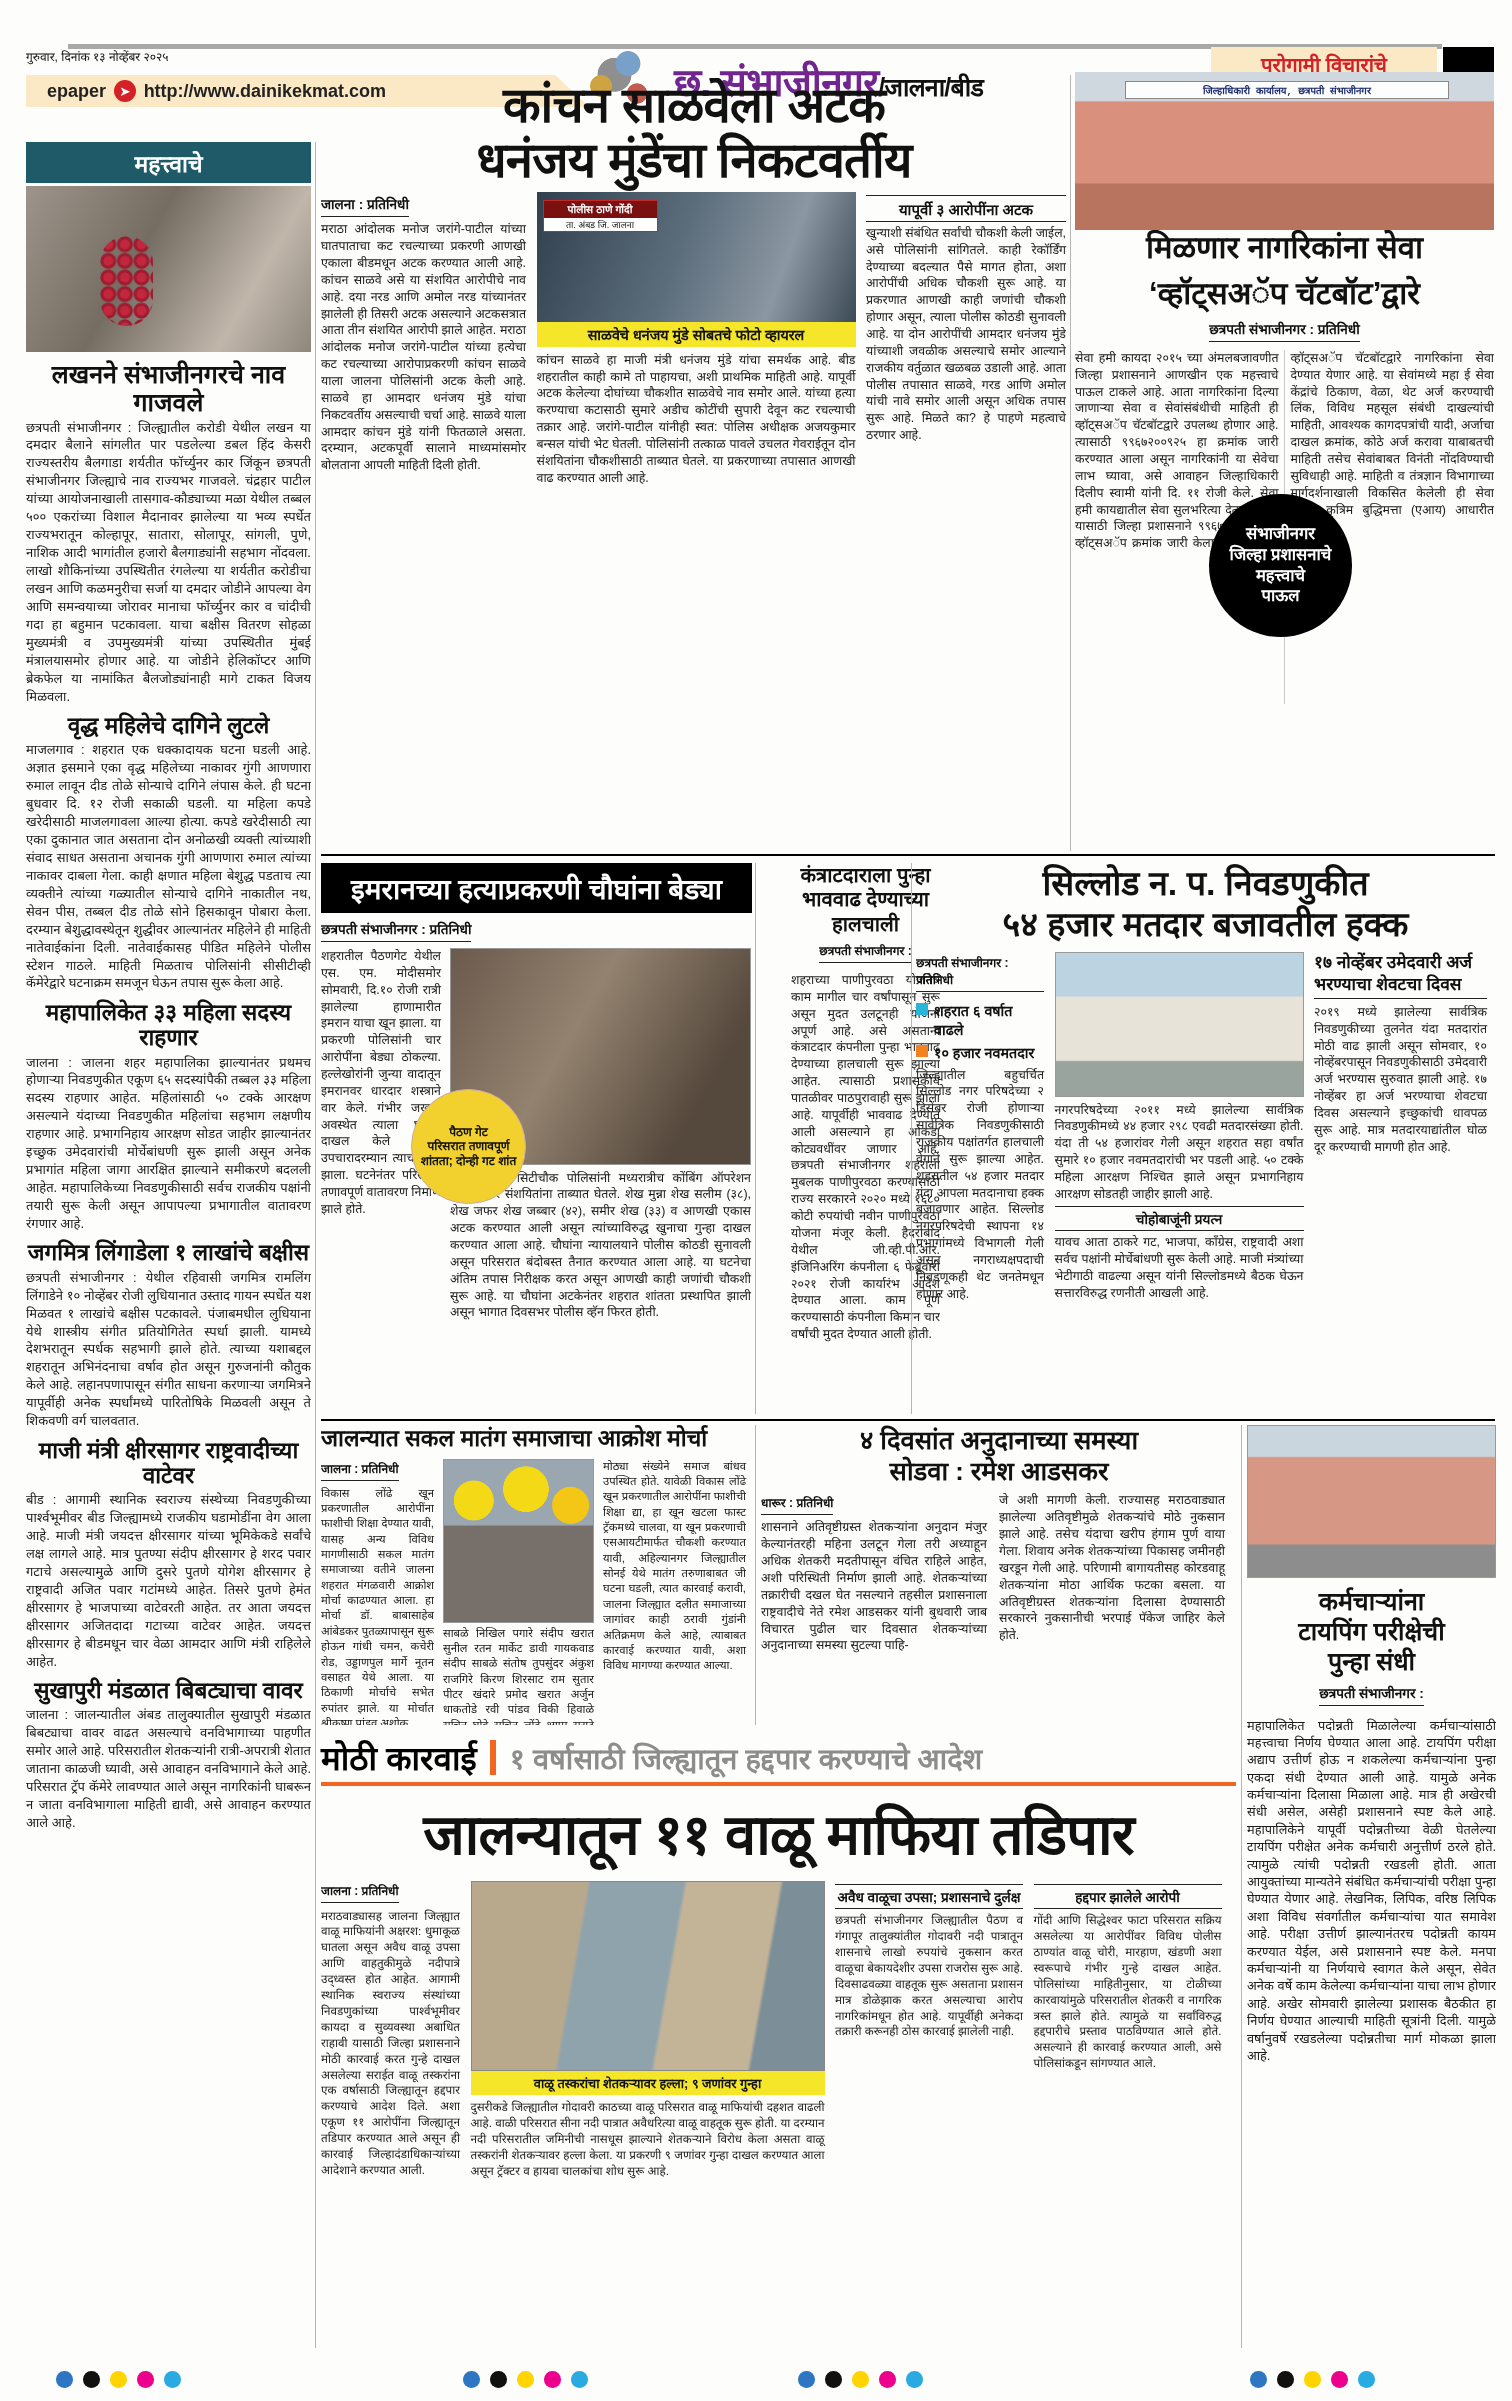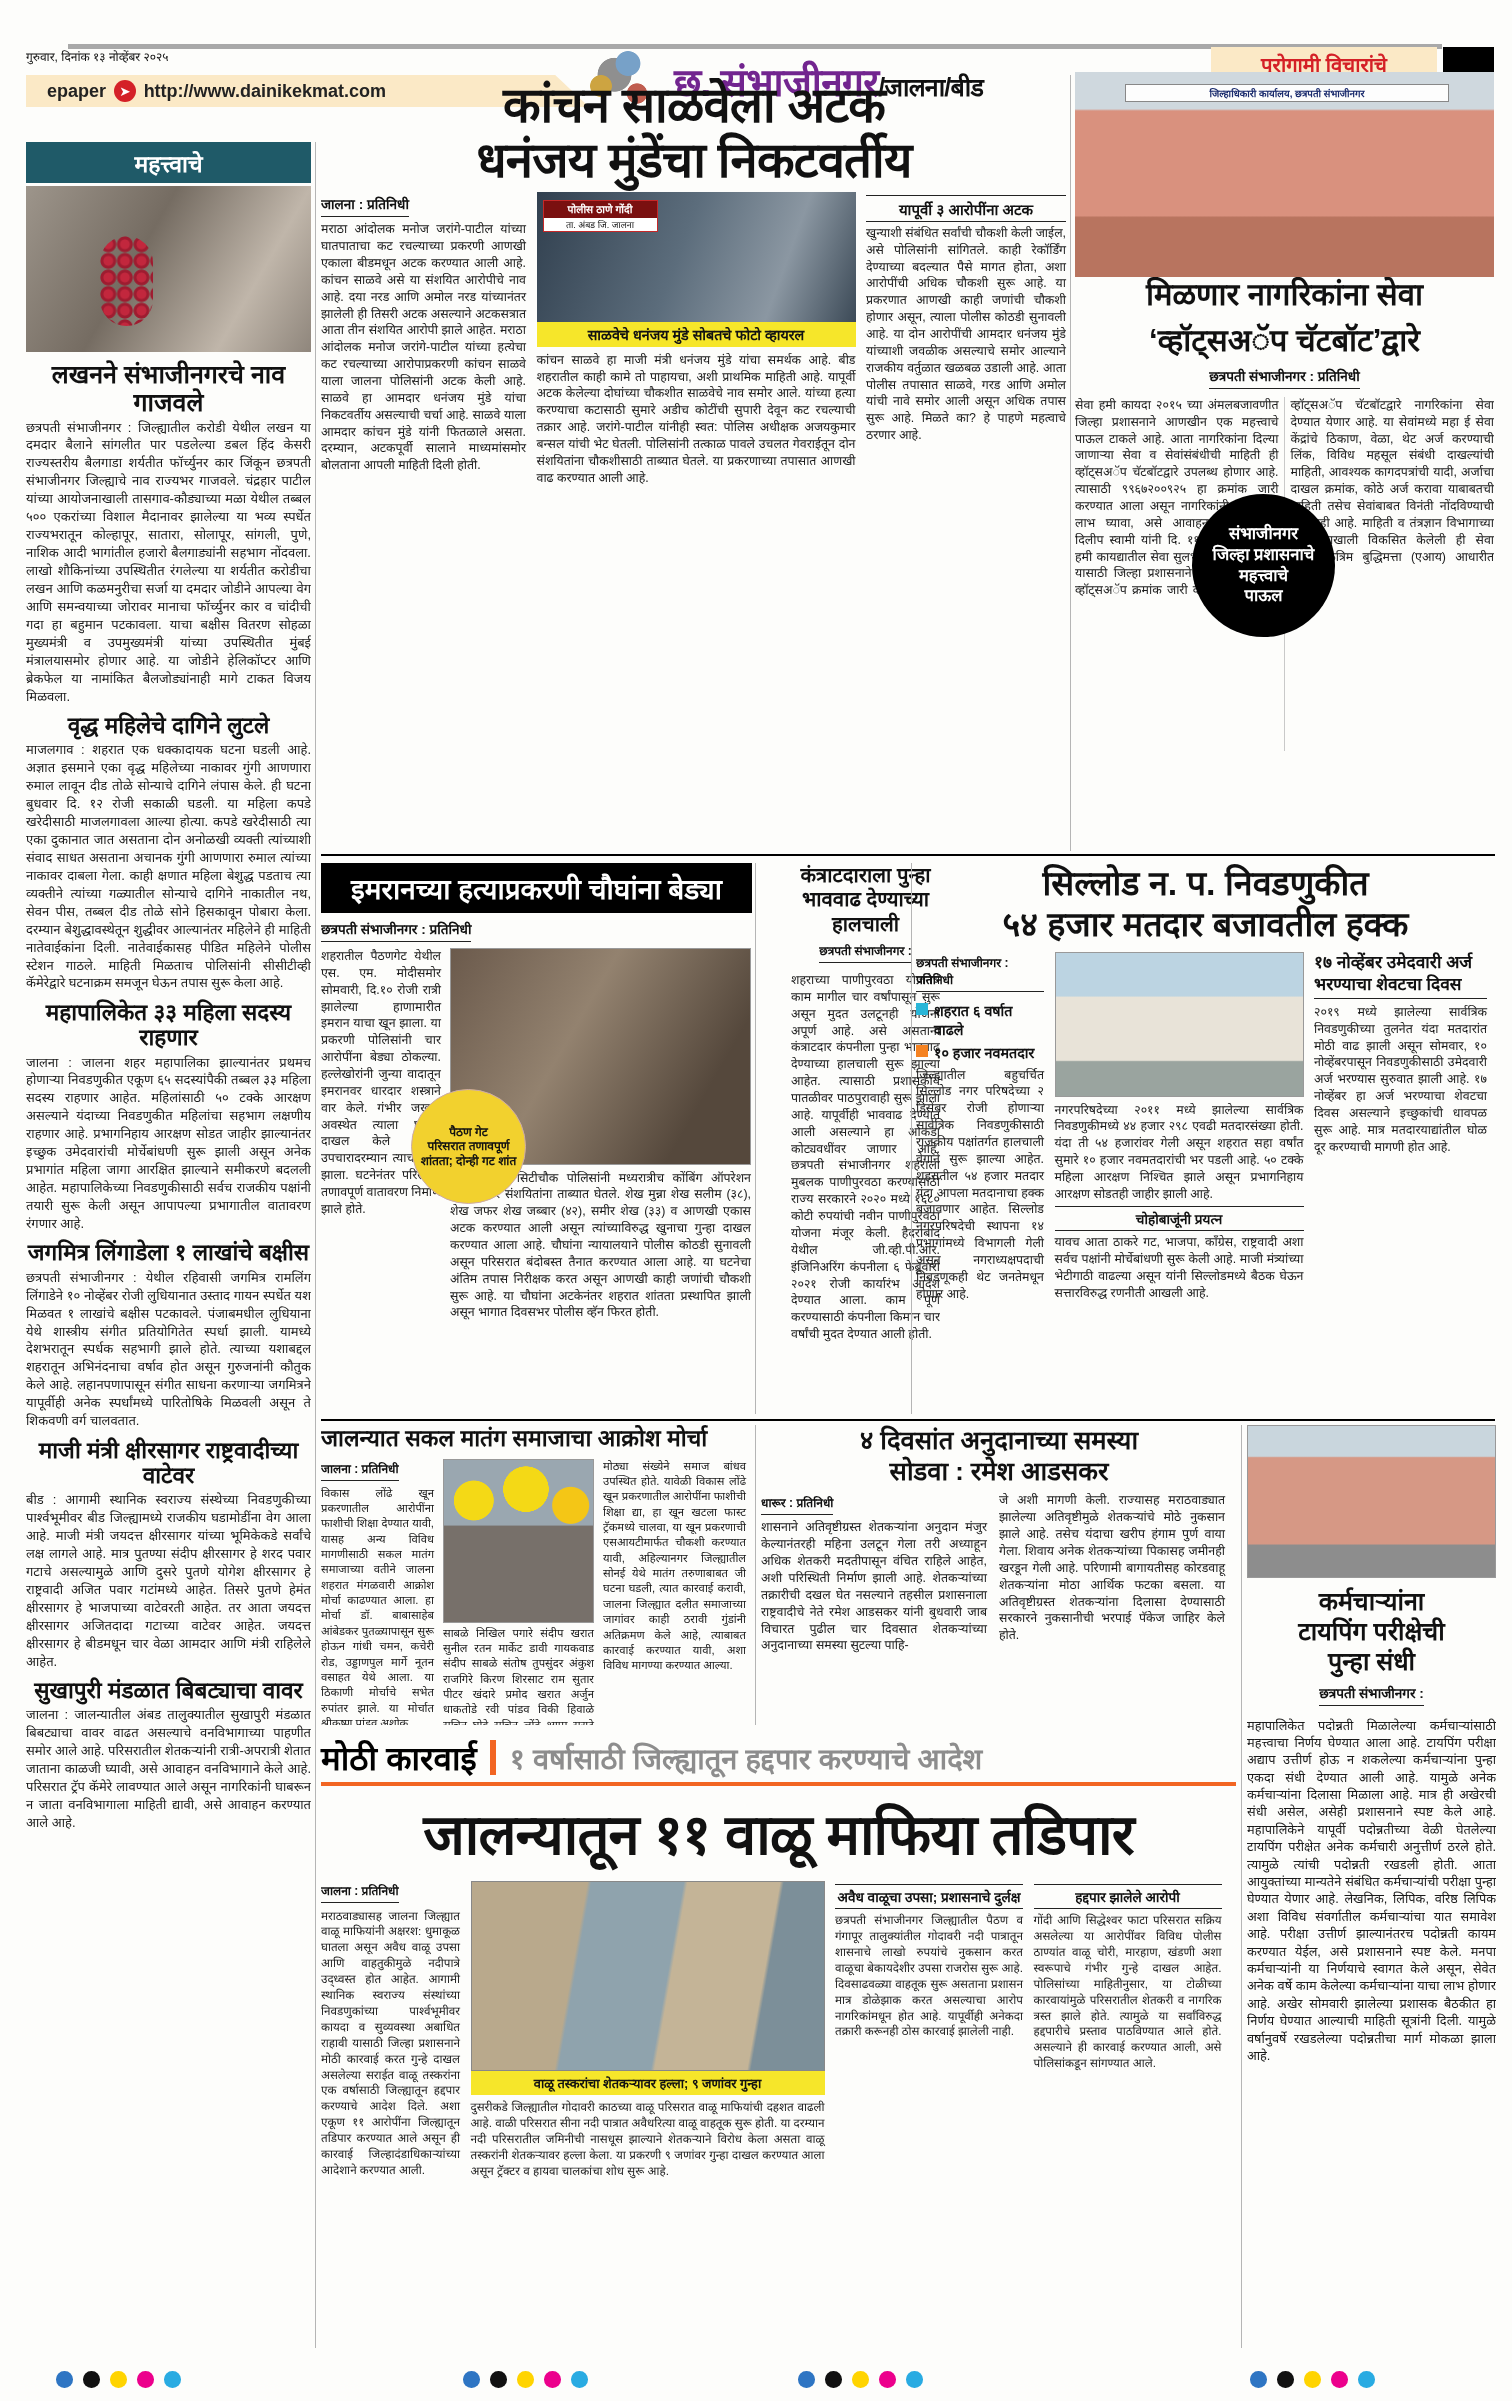--- a/index.html
+++ b/index.html
@@ -41,24 +41,24 @@
   .railhead{font-weight:900;font-size:22.6px;line-height:1.12;margin:7.5px 0 3px 0;text-align:center;}
   .rail .body{font-size:13px;line-height:1.38;}
   
   .lead-h{font-weight:900;font-size:49px;line-height:1.12;text-align:center;letter-spacing:-0.8px;}
   .lead-sub{font-weight:800;font-size:23px;text-align:center;border-top:1.5px solid #111;border-bottom:1.5px solid #111;padding:4.5px 0;margin:7.5px 45px 6px 45px;}
   .lead-photo{height:130px;background:linear-gradient(110deg,#31404f,#5c6d7c 45%,#8b97a2 75%,#3c4a57);}
   .ps-label{position:absolute;left:6px;top:7.5px;width:113px;background:#fff;border:1.5px solid #c62828;font-size:9px;text-align:center;}
   .ps-label b{display:block;background:#7a1010;color:#fff;font-size:10.5px;padding:1.5px;}
   .badge-circ{position:absolute;border-radius:50%;display:flex;flex-direction:column;align-items:center;justify-content:center;text-align:center;font-weight:800;}
   
-  .wa-photo{height:205px;background:linear-gradient(180deg,#cfd8de 0 18%,#d9917e 19% 70%,#b8745f 71% 100%);}
+  .wa-photo{height:158px;background:linear-gradient(180deg,#cfd8de 0 18%,#d9917e 19% 70%,#b8745f 71% 100%);font-family:Liberation Mono, monospace;}
   .wa-sign{position:absolute;left:12%;top:6%;width:76%;background:#fdfdfd;border:0.8px solid #888;color:#1a2b6d;font-size:9.8px;font-weight:bold;text-align:center;padding:1.5px;}
   .wa-h{font-weight:900;font-size:31px;line-height:1.15;text-align:center;margin-top:10.5px;}
-  .wa-badge{background:#000;color:#fff;width:143px;height:143px;left:117px;top:422px;font-size:16.6px;line-height:1.25;}
+  .wa-badge{background:#000;color:#fff;width:143px;height:143px;left:134px;top:422px;font-size:16.6px;line-height:1.25;}
   
   .blackbar{background:#000;color:#fff;font-weight:900;font-size:28px;text-align:center;padding:6px 3px;}
   .im-photo{height:215px;background:linear-gradient(120deg,#6b5a4c,#93826f 40%,#55483c 80%);border:1.5px solid #999;}
   .yellow-oval{background:#f2d12e;color:#111;width:113px;height:113px;font-size:12px;line-height:1.2;border:0.8px solid #caa;}
   .smallhead{font-weight:900;font-size:20.3px;line-height:1.2;text-align:center;}
   .sd-h{font-weight:900;font-size:34px;line-height:1.2;text-align:center;}
   .bullet{display:flex;gap:6px;align-items:flex-start;font-weight:800;font-size:14.3px;margin:4.5px 0;}
   .sq{width:12px;height:12px;margin-top:2.3px;flex:none;}
   .sidebox-h{font-weight:900;font-size:17.3px;line-height:1.25;}
   .sill-photo{height:143px;background:linear-gradient(180deg,#bcd4e2 0 30%,#e8e3d8 31% 75%,#9aa49f 76%);border:0.8px solid #999;}

